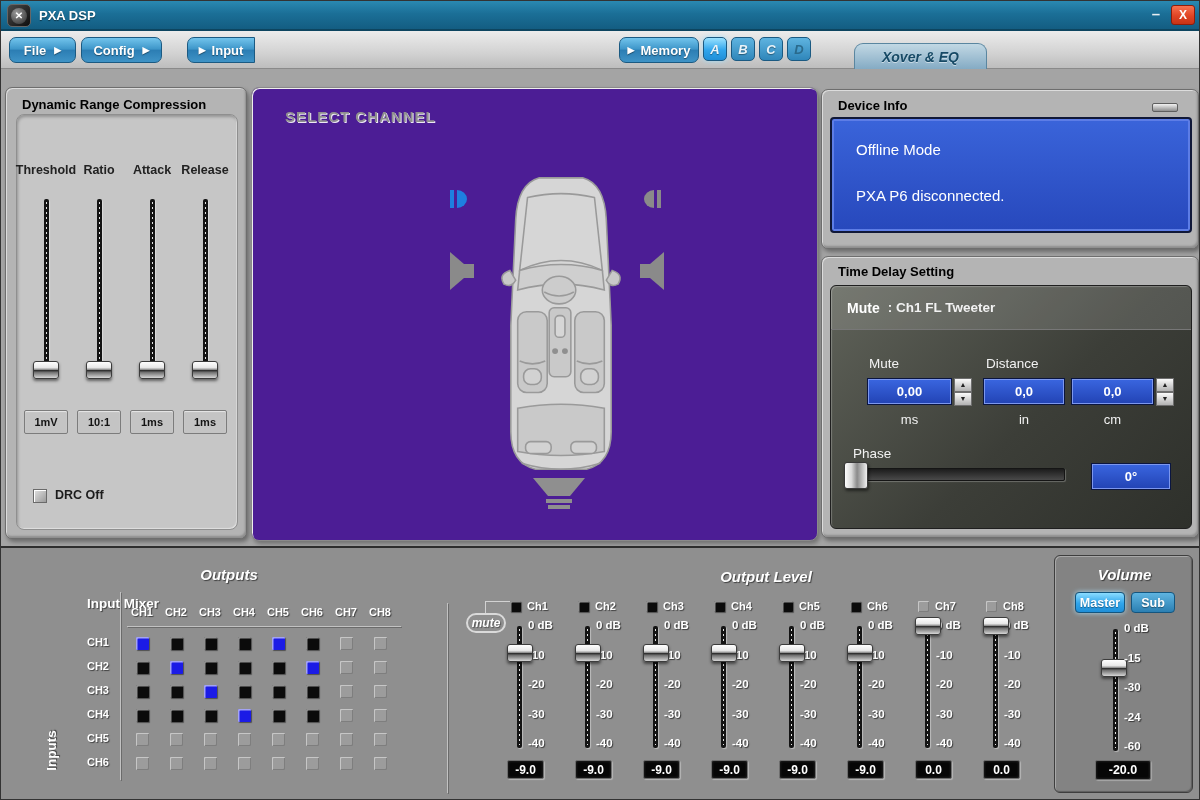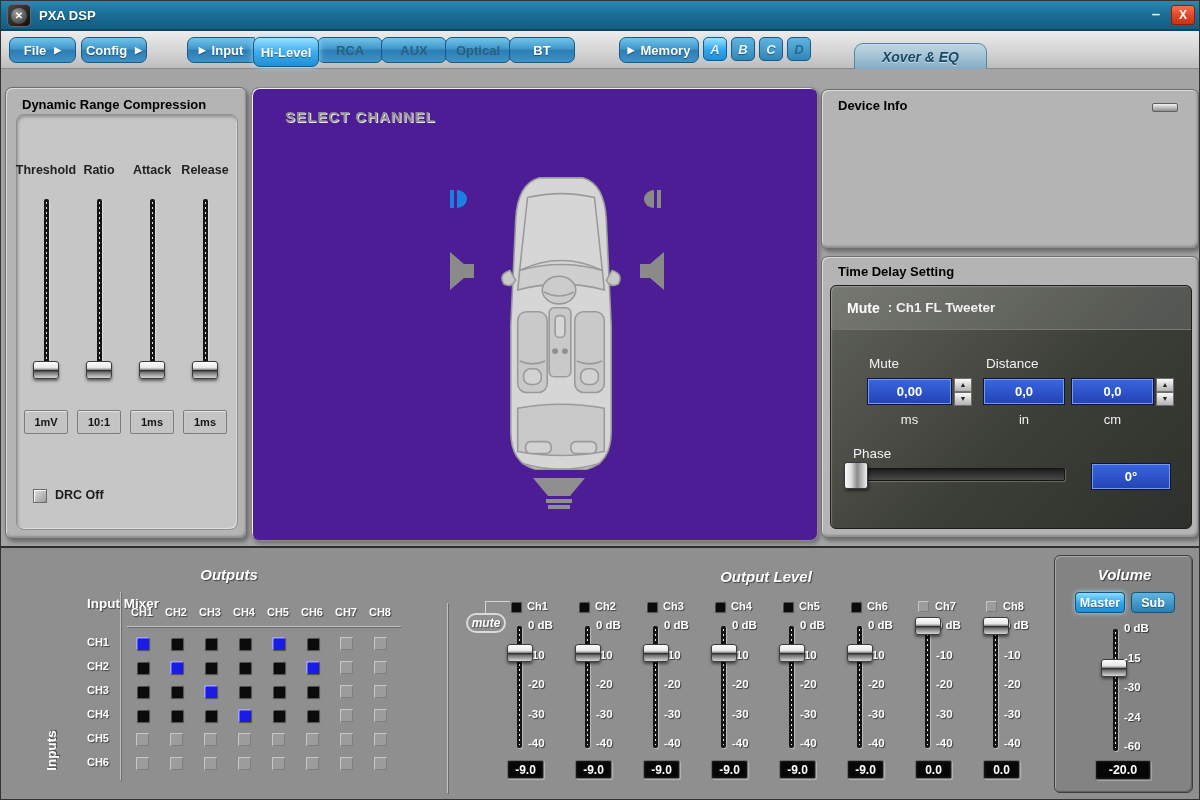--- a/index.html
+++ b/index.html
@@ -107,36 +107,29 @@
     <div class="abs" id="apptitle">PXA DSP</div>
     <div class="abs" id="minbtn">–</div>
     <div class="abs" id="closebtn">X</div>
   </div>
 
   <div class="abs" id="menubar">
     <div class="abs menu-btn" style="left:8px;top:6px;width:67px;height:26px;">
       <span>File</span>
         <span class="arr">▶</span>
     </div>
-    <div class="abs menu-btn" style="left:80px;top:6px;width:66px;height:26px;">
+    <div class="abs menu-btn" style="left:80px;top:6px;width:81px;height:26px;">
       <span>Config</span>
         <span class="arr">▶</span>
     </div>
     <div class="abs" id="input-group" style="left:186px;top:6px;">
       <div class="group-label" style="width:68px;height:26px;">
         <span class="arr">▶</span>
           <span>Input</span>
       </div>
-      <div style="display:flex;">
-          <div class="menu-tab active">Hi-Level</div>
-          <div class="menu-tab disabled">RCA</div>
-          <div class="menu-tab disabled">AUX</div>
-          <div class="menu-tab disabled">Optical</div>
-          <div class="menu-tab normal">BT</div>
-        </div>
     </div>
     <div class="abs" id="memory-group" style="left:618px;top:6px;">
       <div class="group-label" style="width:80px;height:26px;border-radius:7px;">
         <span class="arr">▶</span>
           <span>Memory</span>
       </div>
       <div style="display:flex;">
           <div class="mem-slot active">A</div>
           <div class="mem-slot normal">B</div>
           <div class="mem-slot normal">C</div>
@@ -228,20 +221,24 @@
           <polygon points="3,0 55,0 40,18 18,18"></polygon>
           <rect x="16" y="21" width="26" height="4"></rect>
           <rect x="18" y="27" width="22" height="4"></rect>
         </g>
     </svg>
   </div>
 
   <div class="abs panel" style="left:820px;top:88px;width:378px;height:160px;">
     <div class="abs panel-title" style="left:16px;top:8px;">Device Info</div>
     <div class="abs" id="devmin"></div>
+    <div class="abs" id="device-screen">
+      <div class="device-line" style="top:22px;">Offline Mode</div>
+      <div class="device-line" style="top:68px;">PXA P6 disconnected.</div>
+    </div>
   </div>
 
   <div class="abs panel" style="left:820px;top:255px;width:378px;height:282px;">
     <div class="abs panel-title" style="left:16px;top:7px;">Time Delay Setting</div>
     <div class="abs" id="delay-inner">
       <div class="abs" id="mute-bar">
         <span class="b">Mute</span>
         <span class="r">:  Ch1  FL Tweeter</span>
       </div>
       <div class="dlabel" style="left:38px;top:70px;">Mute</div>

